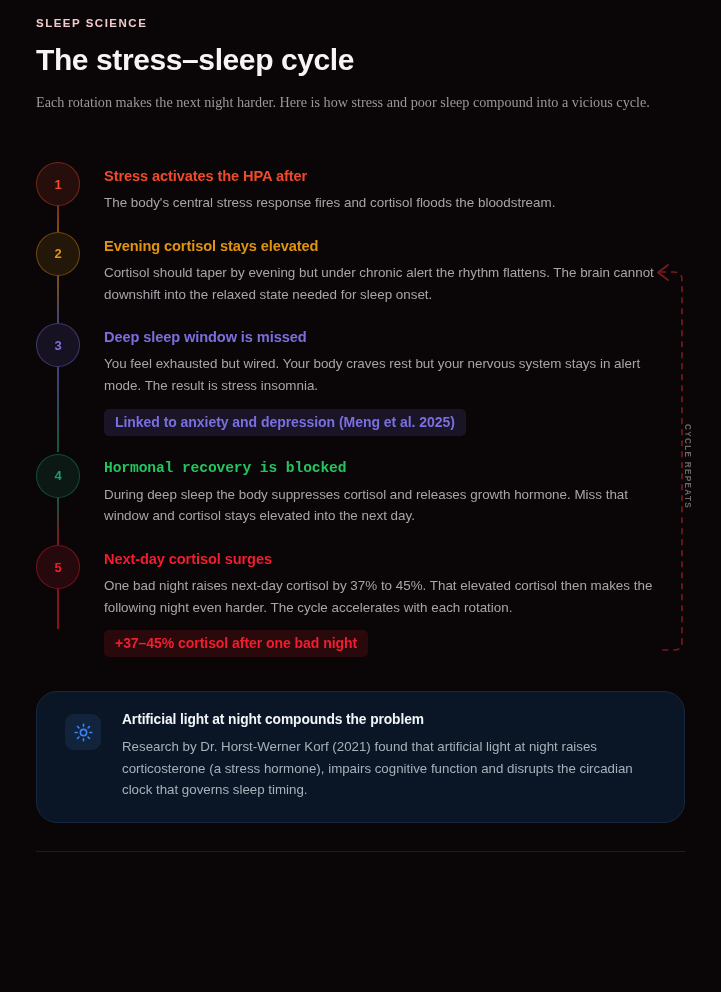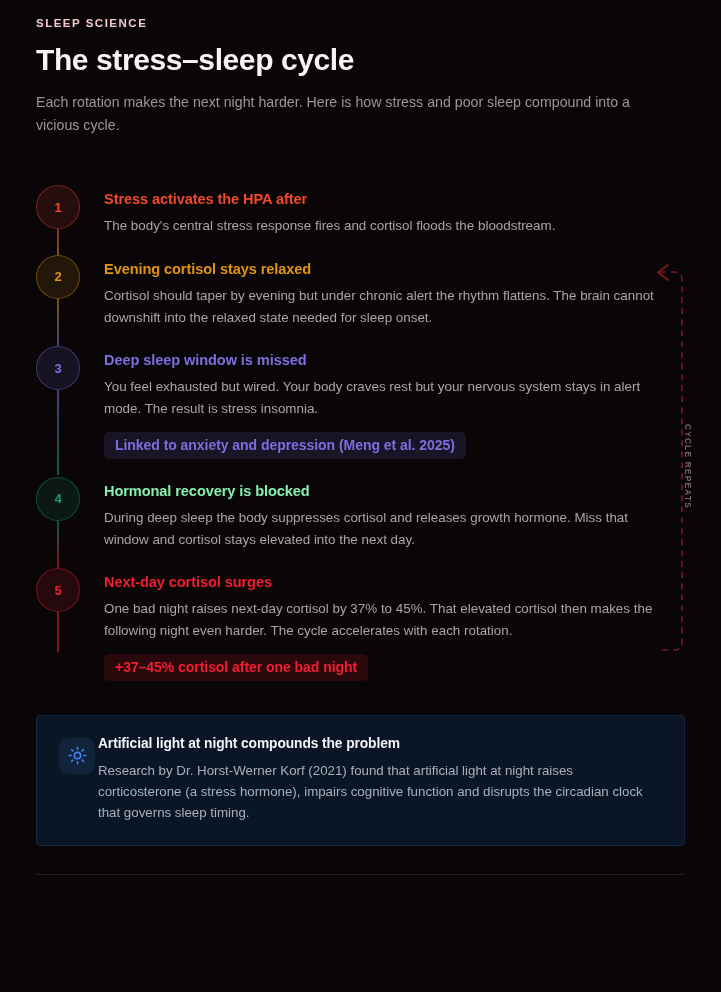--- a/index.html
+++ b/index.html
@@ -36,20 +36,21 @@
     font-weight: bold;
     letter-spacing: -0.4px;
     color: #f7f4f5;
   }
   .deck {
     margin-top: 14px;
     font-size: 14.2px;
     line-height: 1.63;
     color: #9c969a;
     max-width: 625px;
+    font-family: Liberation Serif, serif;
   }
 
   
   .steps {
     position: relative;
     margin-top: 48px;
   }
   .step {
     position: relative;
     display: flex;
@@ -123,23 +124,23 @@
     color: #6d6569;
     writing-mode: vertical-rl;
     text-orientation: mixed;
     white-space: nowrap;
   }
 
   
   .callout {
     margin-top: 34px;
     display: flex;
-    gap: 3px;
-    padding: 20px 22px 22px;
-    border-radius: 4px;
+    gap: 21px;
+    padding: 20px 28px 22px;
+    border-radius: 21px;
     background: #0a1626;
     border: 1px solid #16283f;
   }
   .callout-icon {
     flex: 0 0 36px;
     width: 36px;
     height: 36px;
     border-radius: 9px;
     background: #12243c;
     display: flex;
@@ -196,38 +197,38 @@
           <div class="step-head" style="color: rgb(240, 74, 42);">Stress activates the HPA after</div>
           <div class="step-text">The body's central stress response fires and cortisol floods the bloodstream.</div>
         </div>
       </div>
       <div class="step" style="margin-bottom: 18px;">
         <div class="marker-col">
           <div class="circle" style="background: rgba(224, 148, 15, 0.12); border: 1px solid rgba(224, 148, 15, 0.4); color: rgb(224, 148, 15);">2</div>
           <div class="connector" style="background: linear-gradient(rgba(224, 148, 15, 0.533), rgba(123, 111, 224, 0.533)); height: 47.4062px;"></div>
         </div>
         <div class="body-col">
-          <div class="step-head" style="color: rgb(224, 148, 15);">Evening cortisol stays relaxed</div>
+          <div class="step-head" style="color: rgb(224, 148, 15);">Evening cortisol stays elevated</div>
           <div class="step-text">Cortisol should taper by evening but under chronic alert the rhythm flattens. The brain cannot downshift into the relaxed state needed for sleep onset.</div>
         </div>
       </div>
       <div class="step" style="margin-bottom: 18px;">
         <div class="marker-col">
           <div class="circle" style="background: rgba(123, 111, 224, 0.12); border: 1px solid rgba(123, 111, 224, 0.4); color: rgb(123, 111, 224);">3</div>
           <div class="connector" style="background: linear-gradient(rgba(123, 111, 224, 0.533), rgba(23, 160, 106, 0.533)); height: 84.4062px;"></div>
         </div>
         <div class="body-col"><div class="step-head" style="color: rgb(123, 111, 224);">Deep sleep window is missed</div><div class="step-text">You feel exhausted but wired. Your body craves rest but your nervous system stays in alert mode. The result is stress insomnia.</div><span class="badge" style="background: rgba(123, 111, 224, 0.14); color: rgb(123, 111, 224);">Linked to anxiety and depression (Meng et al. 2025)</span></div>
       </div>
       <div class="step" style="margin-bottom: 18px;">
         <div class="marker-col">
           <div class="circle" style="background: rgba(23, 160, 106, 0.12); border: 1px solid rgba(23, 160, 106, 0.4); color: rgb(23, 160, 106);">4</div>
           <div class="connector" style="background: linear-gradient(rgba(23, 160, 106, 0.533), rgba(242, 29, 47, 0.533)); height: 47.4062px;"></div>
         </div>
         <div class="body-col">
-          <div class="step-head" style="color: #86efac;">Hormonal recovery is blocked</div>
+          <div class="step-head" style="color: #22c55e; font-family: Liberation Mono, monospace;">Hormonal recovery is blocked</div>
           <div class="step-text">During deep sleep the body suppresses cortisol and releases growth hormone. Miss that window and cortisol stays elevated into the next day.</div>
         </div>
       </div>
       <div class="step" style="margin-bottom: 0px;">
         <div class="marker-col">
           <div class="circle" style="background: rgba(242, 29, 47, 0.12); border: 1px solid rgba(242, 29, 47, 0.4); color: rgb(242, 29, 47);">5</div>
           <div class="connector" style="background: linear-gradient(rgba(242, 29, 47, 0.533), rgba(242, 29, 47, 0.533)); height: 40px;"></div>
         </div>
         <div class="body-col"><div class="step-head" style="color: rgb(242, 29, 47);">Next-day cortisol surges</div><div class="step-text">One bad night raises next-day cortisol by 37% to 45%. That elevated cortisol then makes the following night even harder. The cycle accelerates with each rotation.</div><span class="badge" style="background: rgba(242, 29, 47, 0.14); color: rgb(242, 29, 47);">+37–45% cortisol after one bad night</span></div>
       </div>

